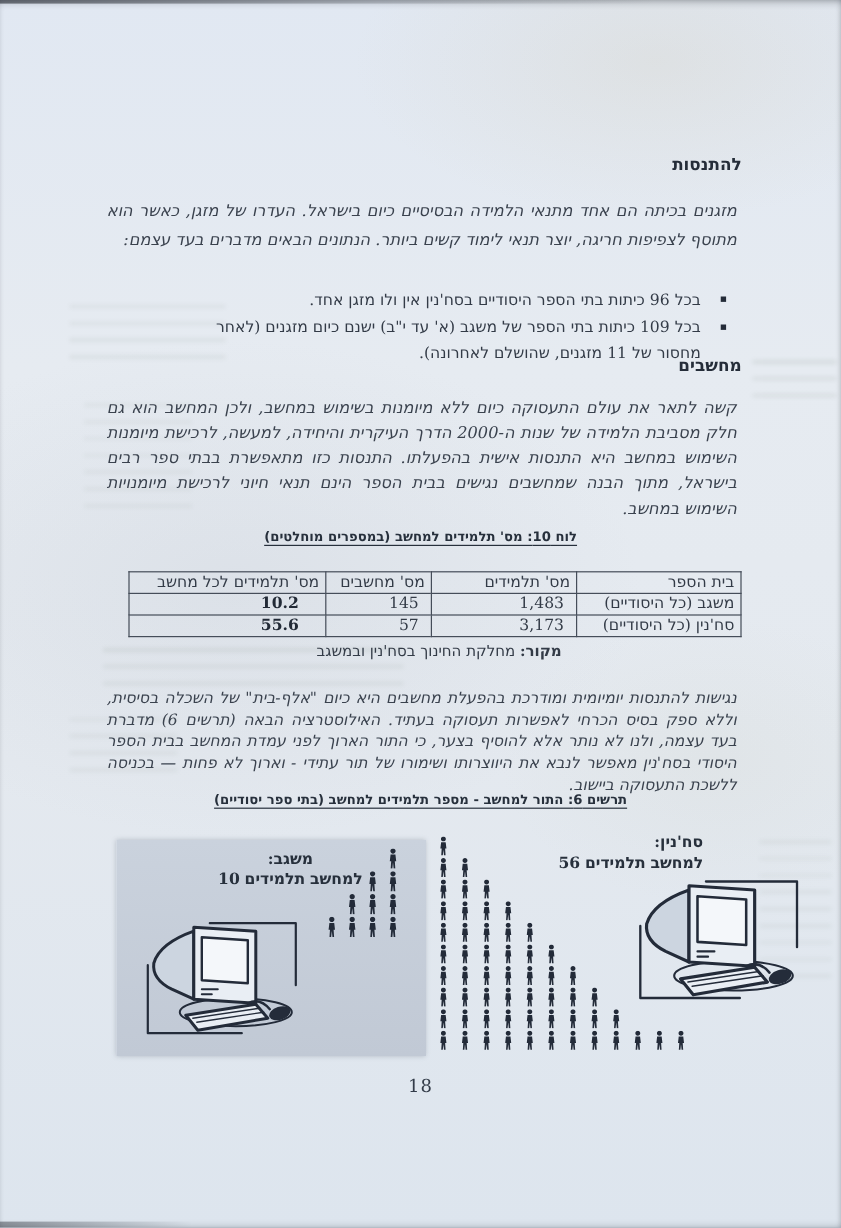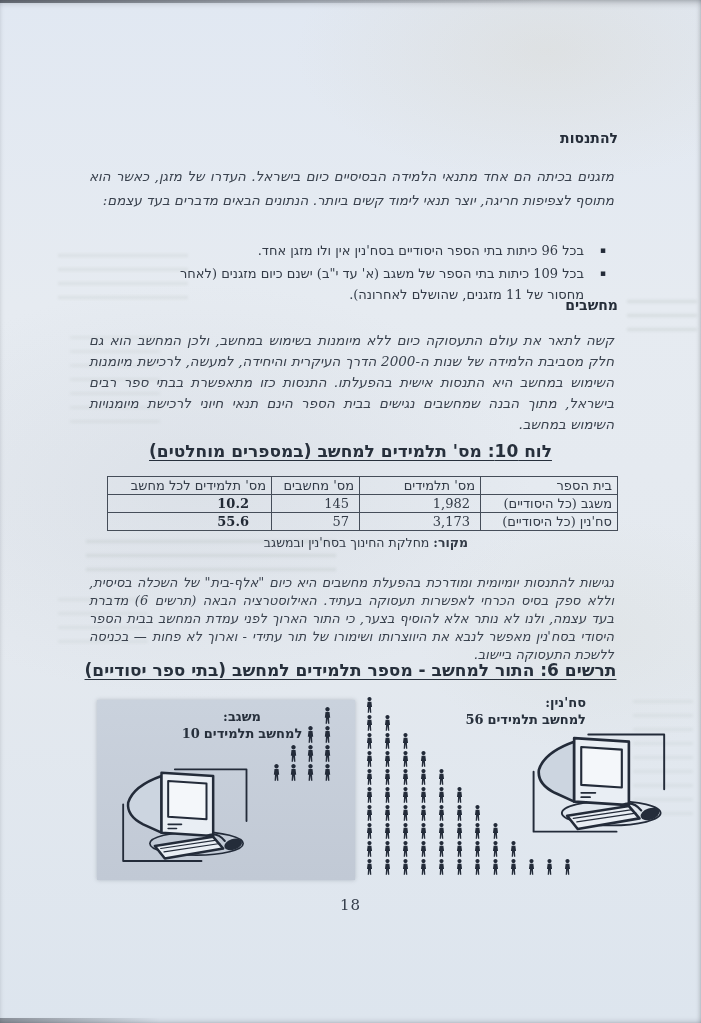--- a/index.html
+++ b/index.html
@@ -43,21 +43,21 @@
   .p-comp{top:326px;font-size:13.5px;line-height:21px;}
   .p-close{top:570px;font-size:13px;line-height:18px;font-style:italic;}
 
   .bullets{position:absolute;top:240px;right:95px;width:430px;margin:0;padding:0;
     list-style:none;font-size:13px;line-height:21px;color:#333b47;text-align:right;}
   .bullets li{position:relative;padding-right:22px;margin-bottom:2px;}
   .bullet-marker{position:absolute;right:0;top:0;font-size:9px;line-height:21px;color:#232b38;}
 
   .table-title,.fig-title{position:absolute;left:0;right:0;text-align:center;
     font-family:"DejaVu Sans","Liberation Sans",sans-serif;
-    font-size:17px;font-weight:700;color:#27303c;
+    font-size:11px;font-weight:700;color:#27303c;
     text-decoration:underline;text-underline-offset:3px;}
   .table-title{top:441px;}
   .fig-title{top:660px;}
 
   table.data-table{position:absolute;top:476px;right:83px;width:510px;
     border-collapse:collapse;font-size:13px;color:#333b47;table-layout:fixed;}
   .data-table th,.data-table td{border:1.5px solid #454d59;padding:0 5px;height:17px;
     font-weight:400;text-align:right;white-space:nowrap;overflow:hidden;}
   .data-table td.c-num{text-align:right;padding-left:2px;padding-right:10px;}
   .data-table td.c-ratio{font-weight:700;color:#222a36;padding-right:22px;}
@@ -133,21 +133,21 @@
       <tr>
         <th>בית הספר</th>
         <th>מס' תלמידים</th>
         <th>מס' מחשבים</th>
         <th>מס' תלמידים לכל מחשב</th>
       </tr>
     </thead>
     <tbody>
       <tr>
         <td class="c-school">משגב (כל היסודיים)</td>
-        <td class="c-num">1,982</td>
+        <td class="c-num">1,483</td>
         <td class="c-num">145</td>
         <td class="c-ratio">10.2</td>
       </tr>
       <tr>
         <td class="c-school">סח'נין (כל היסודיים)</td>
         <td class="c-num">3,173</td>
         <td class="c-num">57</td>
         <td class="c-ratio">55.6</td>
       </tr>
     </tbody>

